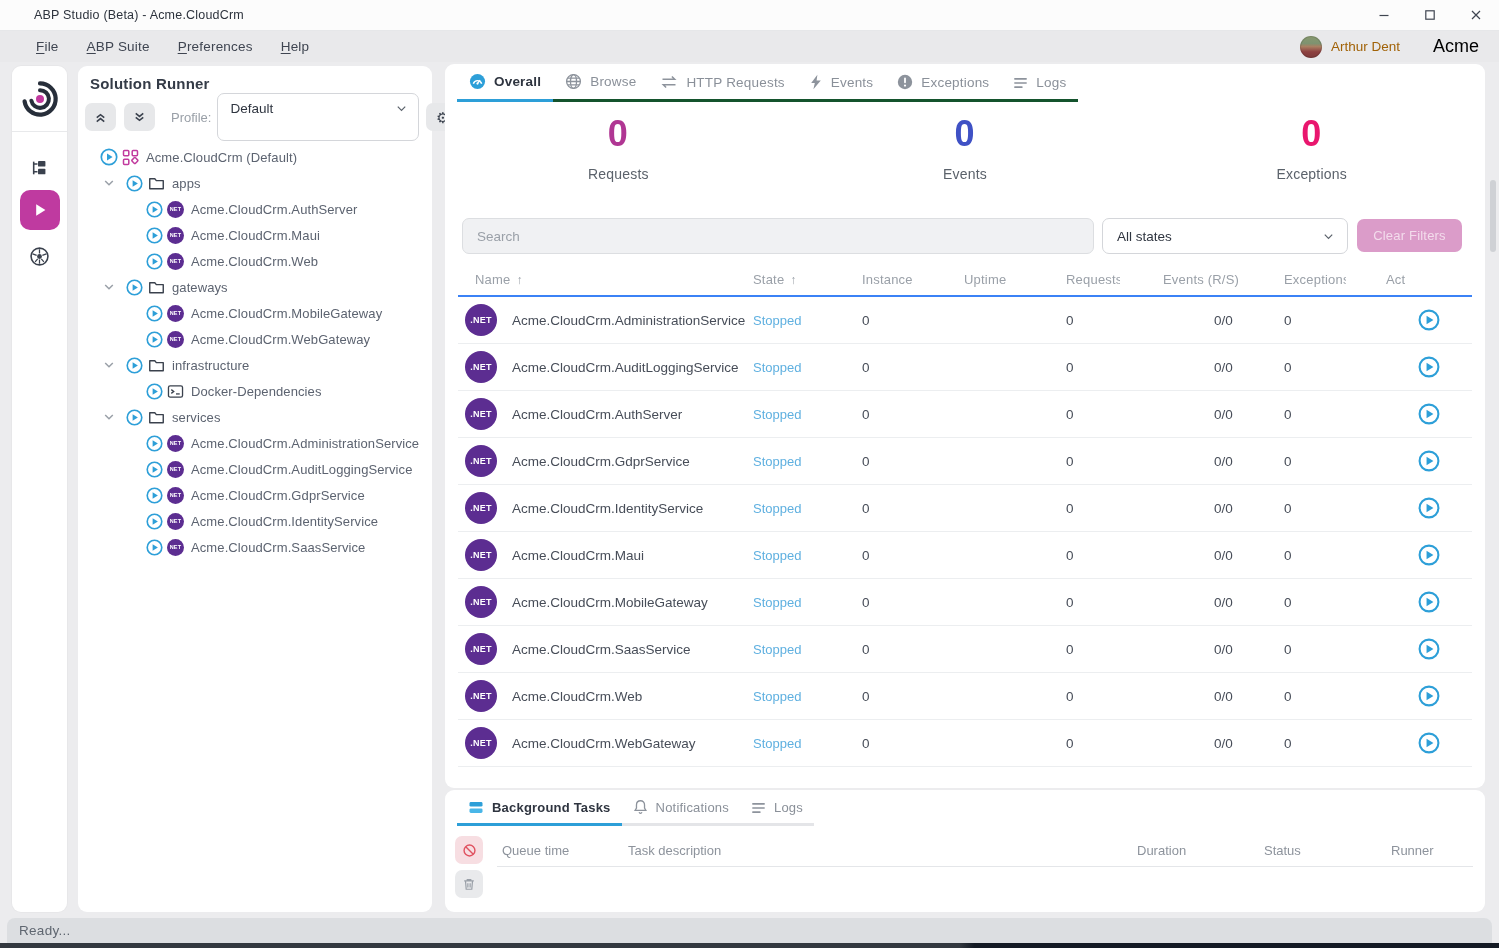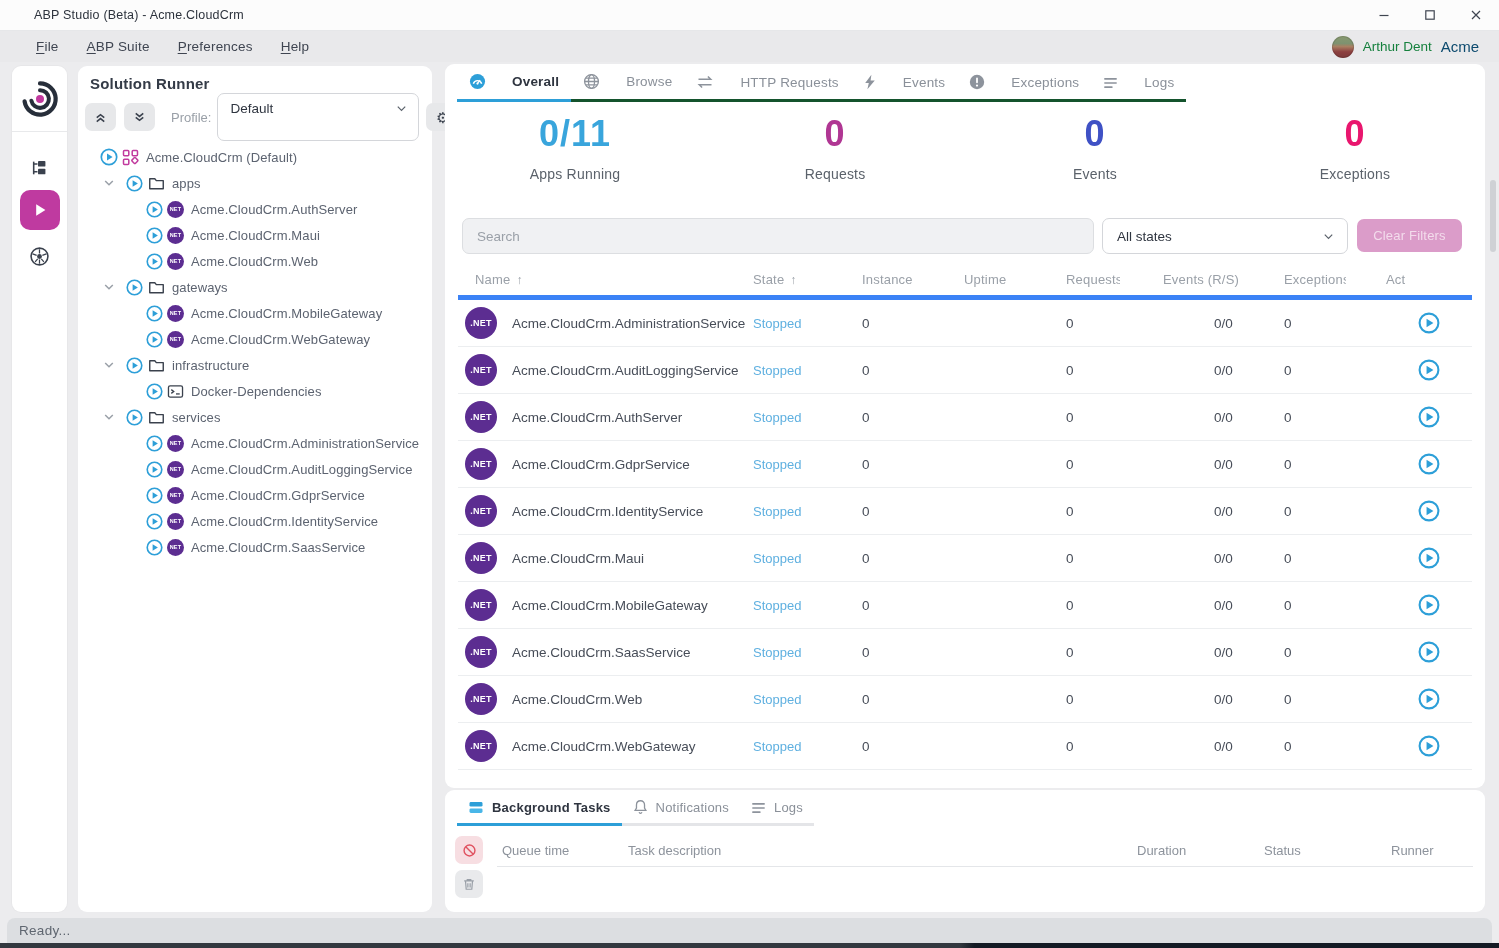--- a/index.html
+++ b/index.html
@@ -20,22 +20,22 @@
   
   .menubar{position:absolute;left:0;top:31px;width:1499px;height:31px;background:#e9e9eb;
     display:flex;align-items:center;}
   .menus{display:flex;align-items:center;padding-left:36px;gap:28px;}
   .menu-item{font-size:13.5px;color:#3f4551;letter-spacing:.2px;}
   .menu-item u{text-decoration:underline;text-underline-offset:2px;}
   .userbox{position:absolute;right:20px;top:0;height:31px;display:flex;align-items:center;gap:9px;}
   .avatar{width:22px;height:22px;border-radius:50%;
     background:linear-gradient(180deg,#88996f 0%,#7e9270 34%,#a97f62 48%,#8d4040 72%,#7c3a3a 100%);
     box-shadow:inset 0 0 0 1px rgba(0,0,0,.12);}
-  .user-name{font-size:13.5px;color:#15803d;}
-  .user-org{font-size:15px;color:#0c4a6e;}
+  .user-name{font-size:13.5px;color:#a16207;}
+  .user-org{font-size:18px;color:#000000;margin-left:24px;}
   
   .rail{position:absolute;left:12px;top:66px;width:55px;height:846px;background:#fff;border-radius:9px;
     box-shadow:0 0 0 1px rgba(0,0,0,.02);}
   .rail .logo-wrap{height:49px;display:flex;align-items:center;justify-content:center;padding-top:8px;}
   .rail .rail-divider{height:1px;background:#e8e9eb;margin:8px 0 14px 0;}
   .rail-item{width:55px;height:44px;display:flex;align-items:center;justify-content:center;}
   .rail-active{width:40px;height:40px;margin:0 auto 4px auto;background:#bf3aa0;border-radius:10px;
     display:flex;align-items:center;justify-content:center;}
   
   .runner{position:absolute;left:78px;top:66px;width:354px;height:846px;background:#fff;border-radius:9px;}
@@ -49,42 +49,42 @@
     font-size:15px;color:#3a414d;line-height:1;}
   .tree{position:absolute;left:0;top:78px;width:298px;}
   .tree-row{height:26px;display:flex;align-items:center;}
   .tree-row .t-icon{display:flex;align-items:center;justify-content:center;}
   .tree-label{font-size:13px;color:#5c6370;margin-left:7px;letter-spacing:.1px;white-space:nowrap;}
   .net-badge-sm{width:17px;height:17px;border-radius:50%;background:#5c2d91;color:#fff;
     font-size:5.5px;font-weight:700;display:flex;align-items:center;justify-content:center;letter-spacing:.2px;flex:none;}
   
   .main-card{position:absolute;left:445px;top:64px;width:1040px;height:724px;background:#fff;border-radius:9px;}
   .tabs{display:flex;align-items:flex-end;padding-left:12px;height:38px;}
-  .tab{display:flex;align-items:center;gap:26px;padding:0 12px 9px 12px;border-bottom:3px solid #14532d;
+  .tab{display:flex;align-items:center;gap:8px;padding:0 12px 9px 12px;border-bottom:3px solid #14532d;
     font-size:13.5px;color:#8a9099;letter-spacing:.2px;}
   .tab.active{color:#2f3540;font-weight:700;border-bottom-color:#2d9fd8;}
   .stats{position:absolute;left:0;top:52px;width:1040px;display:flex;}
   .stat{flex:1;text-align:center;}
   .stat-value{font-size:36px;font-weight:700;letter-spacing:1px;line-height:1;}
   .stat-label{font-size:14px;color:#5b626b;margin-top:14px;letter-spacing:.2px;}
   .filter-row{position:absolute;left:0;top:154px;width:1040px;height:36px;}
   .search-input{position:absolute;left:17px;top:0;width:602px;height:34px;background:#f0f1f3;
     border:1px solid #dcdee1;border-radius:7px;padding:0 14px;font-size:13.5px;color:#3f4551;outline:none;
     font-family:Liberation Sans, sans-serif;}
   .search-input::placeholder{color:#9aa0a8;}
   .state-select{position:absolute;left:657px;top:0;width:218px;height:34px;background:#fff;border:1px solid #d4d6da;
     border-radius:7px;display:flex;align-items:center;justify-content:space-between;padding:0 12px 0 14px;
     font-size:13.5px;color:#2f3540;}
   .clear-btn{position:absolute;left:912px;top:1px;width:105px;height:33px;background:#db9cc9;border:none;
     border-radius:7px;color:#f3dcec;font-size:13px;letter-spacing:.2px;
     font-family:"Liberation Sans","DejaVu Sans",sans-serif;}
   
   .svc-table{position:absolute;left:13px;top:200px;width:1014px;}
   .svc-grid{display:grid;grid-template-columns:295px 109px 102px 102px 97px 121px 102px 1fr;align-items:center;}
-  .svc-head{height:31px;border-bottom:5px solid #3b82f6;color:#9aa0a8;font-size:13px;letter-spacing:.2px;}
+  .svc-head{height:31px;border-bottom:2px solid #3b82f6;color:#9aa0a8;font-size:13px;letter-spacing:.2px;}
   .svc-head .hcell{white-space:nowrap;overflow:hidden;}
   .svc-head .hcell:first-child{padding-left:17px;}
   .sort-arrow{color:#9aa0a8;margin-left:6px;font-size:12px;}
   .clipw{display:inline-block;overflow:hidden;white-space:nowrap;vertical-align:bottom;}
   .svc-row{height:46px;border-bottom:1px solid #eceef0;font-size:13.5px;color:#474d58;}
   .name-cell{display:flex;align-items:center;gap:15px;padding-left:7px;text-align:center;}
   .net-badge{width:32px;height:32px;border-radius:50%;background:#5c2d91;color:#fff;font-size:9px;font-weight:700;
     display:flex;align-items:center;justify-content:center;letter-spacing:.2px;flex:none;}
   .state-stopped{color:#5fb0e0;font-size:13px;}
   .cell-center{text-align:center;}
@@ -486,24 +486,20 @@
         <span style="display:flex">
           <svg width="15" height="14" viewBox="0 0 16 14" stroke="#8d939c" stroke-width="1.7" stroke-linecap="round">
             <path d="M2 2.6h12M2 7h12M2 11.4h7.5"></path>
           </svg>
         </span>
         <span>Logs</span>
       </div>
     </div>
   <div class="stats" id="stats">
       <div class="stat">
-        <div class="stat-value" style="color:#39a5dc">0/11</div>
-        <div class="stat-label">Apps Running</div>
-      </div>
-      <div class="stat">
         <div class="stat-value" style="color:#b03693">0</div>
         <div class="stat-label">Requests</div>
       </div>
       <div class="stat">
         <div class="stat-value" style="color:#3f51c5">0</div>
         <div class="stat-label">Events</div>
       </div>
       <div class="stat">
         <div class="stat-value" style="color:#e9166e">0</div>
         <div class="stat-label">Exceptions</div>

